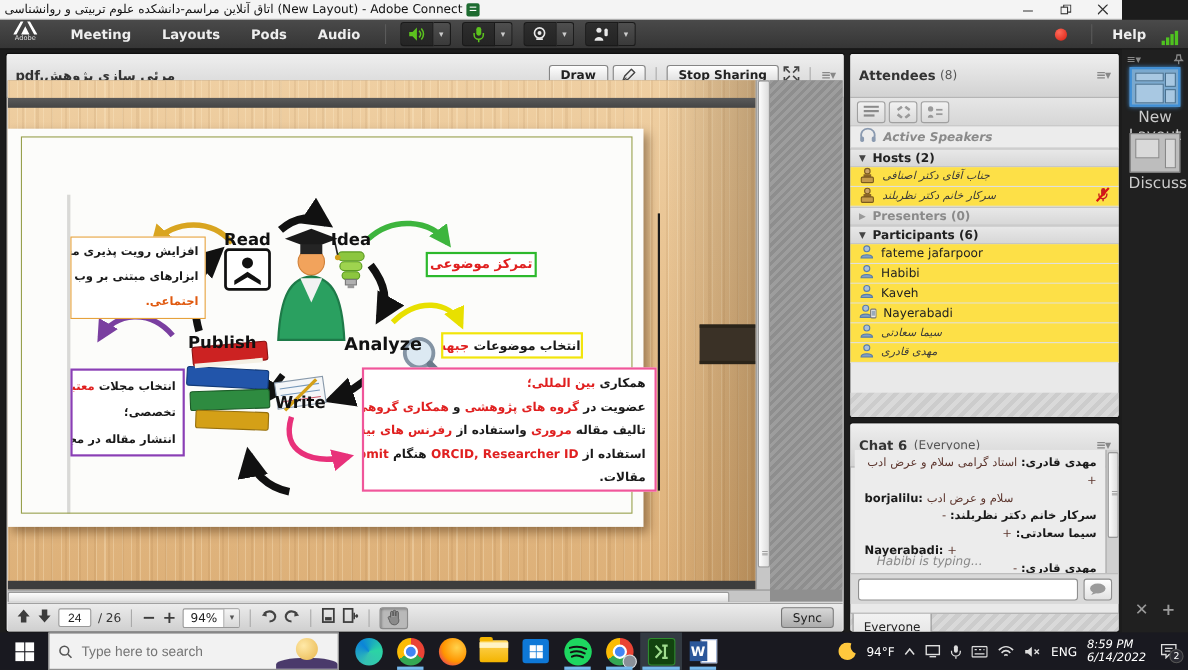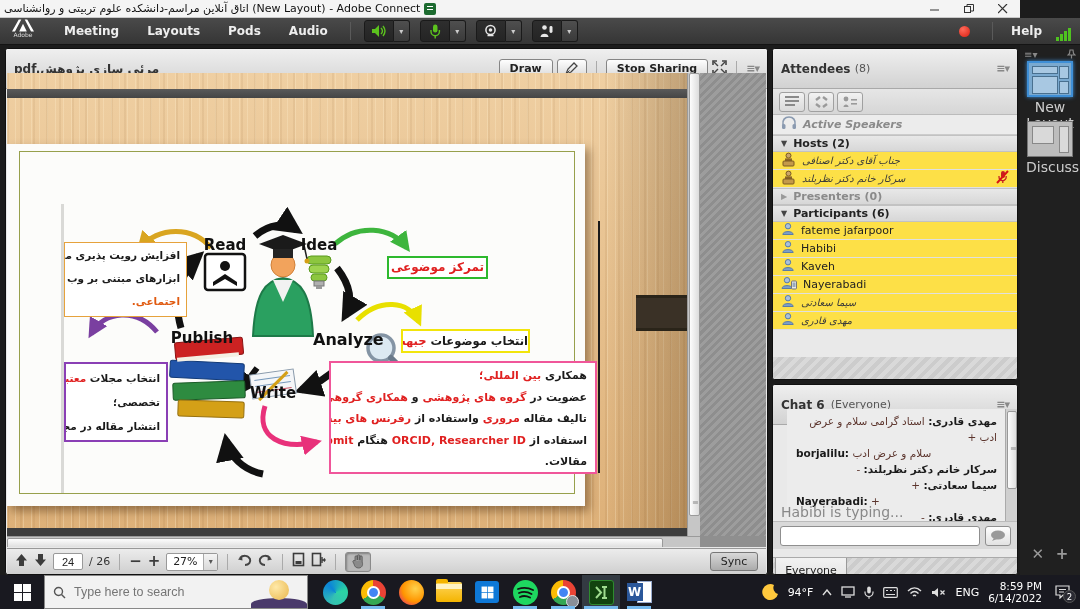--- a/index.html
+++ b/index.html
@@ -48,21 +48,21 @@
   #share-content { position:absolute; left:1px; right:1px; top:24px; bottom:27px; background:#8f8f8f; overflow:hidden; }
   #wood { position:absolute; left:0; top:0; width:680px; height:463px; background-color:#e5bd85;
     background-image:
       linear-gradient(90deg, rgba(70,40,5,0) 88%, rgba(70,40,5,.28)),
       repeating-linear-gradient(90deg, rgba(120,70,20,.08) 0 2px, rgba(0,0,0,0) 2px 13px),
       repeating-linear-gradient(90deg, rgba(255,238,205,.30) 0 1px, rgba(0,0,0,0) 1px 8px),
       linear-gradient(180deg,#efcfa2,#ddb078); }
   #dark-bar { position:absolute; left:0; top:16px; width:680px; height:9px; background:linear-gradient(#5a5a5a,#454545); }
   #shelf-block { position:absolute; left:629px; top:222px; width:51px; height:36px; background:#3a3126; border-top:3px solid #2a2419; border-bottom:3px solid #2a2419; }
   #wood-bottom-strip { position:absolute; left:0; top:455px; width:680px; height:8px; background:#3d3d3d; }
-  #paper { position:absolute; left:0; top:71px; width:578px; height:362px; background:#fcfcfa; box-shadow:4px 5px 9px rgba(60,30,5,.45); }
+  #paper { position:absolute; left:0; top:44px; width:578px; height:362px; background:#fcfcfa; box-shadow:4px 5px 9px rgba(60,30,5,.45); }
   #olive-border { position:absolute; top:7px; right:10px; bottom:12px; left:12px; border:1px solid #97a04c; pointer-events:none; }
   #page-edge { position:absolute; left:54px; top:60px; width:3px; height:290px; background:#d9d9d6; }
   #diagram-svg { position:absolute; left:0; top:0; }
   .dlabel { position:absolute; font-weight:bold; color:#111; font-size:15px; text-align:center; }
   .dbox { position:absolute; background:#fff; border:2px solid #999; direction:rtl; font-weight:bold; overflow:hidden; }
   .segline { white-space:nowrap; }
   #box-visibility { left:57px; top:98px; width:123px; height:75px; font-size:10.5px; line-height:23px; padding:1px 6px; text-align:right; border-width:1.5px; }
   #box-topic { left:380px; top:112px; width:101px; height:23px; font-size:12px; line-height:19px; text-align:center; }
   #box-front { left:394px; top:185px; width:129px; height:24px; font-size:11.5px; line-height:20px; text-align:center; }
   #box-journals { left:57px; top:218px; width:104px; height:80px; font-size:10.5px; line-height:24px; padding:2px 6px; text-align:right; }
@@ -96,27 +96,27 @@
   .band .tri { font-size:8px; color:#444; }
   .band.dim { color:#8a8a8a; } .band.dim .tri { color:#999; }
   .att-row { height:18px; background:#fde047; border-bottom:1px solid #e0e0e0; display:flex; align-items:center; padding:0 8px; gap:6px; font-size:11px; color:#222; }
   .aname.persian { font-style:italic; font-size:10px; color:#3a3a3a; }
   .micoff { margin-left:auto; }
   #att-rest { position:absolute; left:0; right:0; bottom:0; height:22px; background:repeating-linear-gradient(135deg,#d9d9d9 0 4px,#cccccc 4px 8px); }
 
   
   #chat-pod { left:772px; top:384px; width:246px; height:191px; }
   #chat-scope { font-weight:normal; color:#555; margin-left:6px; font-size:11px; }
-  #chat-messages { position:absolute; left:14px; right:12px; top:24px; height:112px; background:#ececec; padding:4px 8px 0 9px; overflow:hidden; }
+  #chat-messages { position:absolute; left:4px; right:12px; top:24px; height:112px; background:#ececec; padding:4px 8px 0 9px; overflow:hidden; }
   .chat-msg { font-size:10.5px; line-height:16px; color:#5c352d; unicode-bidi:plaintext; text-align:start; }
   .chat-msg b { color:#1a1a1a; }
   #chat-vscroll { position:absolute; right:0; top:24px; width:12px; height:112px; background:#cfcfcf; border-left:1px solid #aaa; }
   #chat-vthumb { position:absolute; left:1px; top:2px; width:10px; height:78px; background:linear-gradient(90deg,#fbfbfb,#ddd); border:1px solid #999; border-radius:2px; }
   #chat-vthumb::after { content:"≡"; position:absolute; left:2px; top:32px; font-size:8px; color:#888; }
-  #typing-line { position:absolute; left:8px; top:119px; font-size:14px; color:#888; }
+  #typing-line { position:absolute; left:24px; top:119px; font-size:11px; font-style:italic; color:#888; }
   #chat-input-row { position:absolute; left:0; right:0; top:136px; height:28px; background:#d9d9d9; border-top:1px solid #bbb; }
   #chat-input { position:absolute; left:7px; top:4px; width:200px; height:20px; border:1px solid #8f8f8f; border-radius:3px; background:#fff; font-size:11px; padding:0 5px; }
   #chat-send { position:absolute; right:6px; top:4px; width:26px; height:20px; background:linear-gradient(#fff,#e2e2e2); border:1px solid #8f8f8f; border-radius:3px; display:flex; align-items:center; justify-content:center; }
   #chat-tabs { position:absolute; left:0; right:0; bottom:0; height:17px; background:repeating-linear-gradient(135deg,#d9d9d9 0 4px,#cccccc 4px 8px); border-top:1px solid #aaa; }
   #tab-everyone { position:absolute; left:2px; top:0; width:72px; height:26px; background:linear-gradient(#f2f2f2,#e2e2e2); border:1px solid #999; border-top:none; font-size:11px; color:#222; display:flex; align-items:center; justify-content:center; }
 
   
   #sidebar { position:absolute; left:1020px; top:45px; width:60px; height:530px; background:#202020; }
   #side-top { position:absolute; left:4px; top:4px; right:4px; display:flex; justify-content:space-between; color:#888; font-size:10px; }
   .layout-item { position:absolute; left:6px; width:48px; text-align:center; color:#ccc; font-size:14px; }
@@ -137,21 +137,21 @@
   #search-illustration .hills { position:absolute; right:0; bottom:0; width:56px; height:12px; background:#4a3a6b; border-radius:100% 100% 0 0; }
   #search-illustration .moon { position:absolute; right:18px; top:4px; width:20px; height:20px; border-radius:50%; background:radial-gradient(circle at 35% 35%,#ffe9a8,#e8b64c); }
   #taskbar-apps { display:flex; align-items:center; height:34px; margin-left:8px; }
   .tb-app { width:38px; height:34px; display:flex; align-items:center; justify-content:center; position:relative; }
   .tb-app.running::after { content:""; position:absolute; left:7px; right:7px; bottom:0; height:3px; background:#76b9ed; }
   .tb-app.highlight { background:#333a42; }
   .tb-app.highlight::after { left:2px; right:2px; }
   .appc { width:25px; height:25px; border-radius:50%; }
   #tray { margin-left:auto; display:flex; align-items:center; gap:9px; margin-right:6px; font-size:11px; }
   .tray-ic { color:#ddd; display:flex; align-items:center; }
-  #clock { text-align:right; font-size:10.5px; line-height:12px; }
+  #clock { font-size:10.5px; line-height:12px;font-style:italic; }
   #notif { position:relative; margin-left:4px; margin-right:4px; }
   #notif .badge { position:absolute; right:-6px; bottom:-4px; background:#2b2b33; border:1px solid #555; color:#fff; border-radius:50%; width:13px; height:13px; font-size:8.5px; display:flex; align-items:center; justify-content:center; }
 </style>
 </head>
 <body>
 
 <div id="screen">
 
   <div id="titlebar">
     <span id="title-text">اتاق آنلاین مراسم-دانشکده علوم تربیتی و روانشناسی (New Layout) - Adobe Connect</span>
@@ -392,21 +392,21 @@
           </svg></span>
       <span><svg width="13" height="14" viewBox="0 0 13 14">
             <path d="M6.5 13 L1 6.5 H4 V1 H9 V6.5 H12 Z" fill="#3c3c3c"></path>
           </svg></span>
       <input id="page-input" value="24" style="">
       <span class="tb-text">/ 26</span>
       <div class="tb-sep"></div>
       <span class="tb-glyph">−</span>
       <span class="tb-glyph">+</span>
       <div id="zoom-select">
-        <span class="zval">27%</span>
+        <span class="zval">94%</span>
         <span class="zarr">▾</span>
       </div>
       <div class="tb-sep"></div>
       <span><svg width="15" height="13" viewBox="0 0 15 13">
             <path d="M3 4 C6 1 11 1 13 5 C14 8 12 11 8 11" fill="none" stroke="#444" stroke-width="2"></path>
             <path d="M1 5.5 L5 1.5 L5.5 6.5 Z" fill="#444"></path>
           </svg></span>
       <span><svg width="15" height="13" viewBox="0 0 15 13">
             <path d="M12 4 C9 1 4 1 2 5 C1 8 3 11 7 11" fill="none" stroke="#444" stroke-width="2"></path>
             <path d="M14 5.5 L10 1.5 L9.5 6.5 Z" fill="#444"></path>

